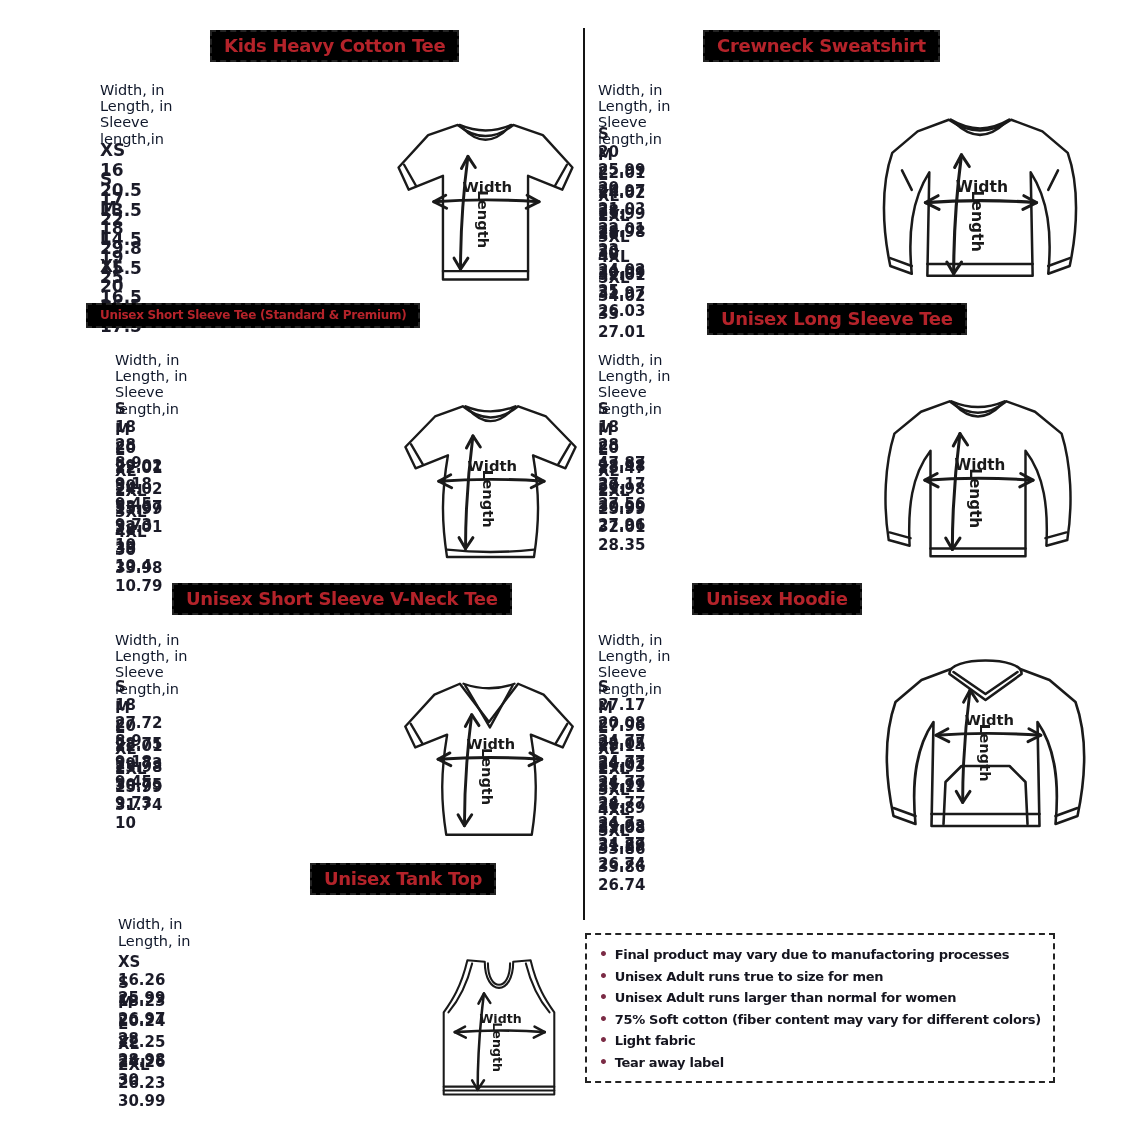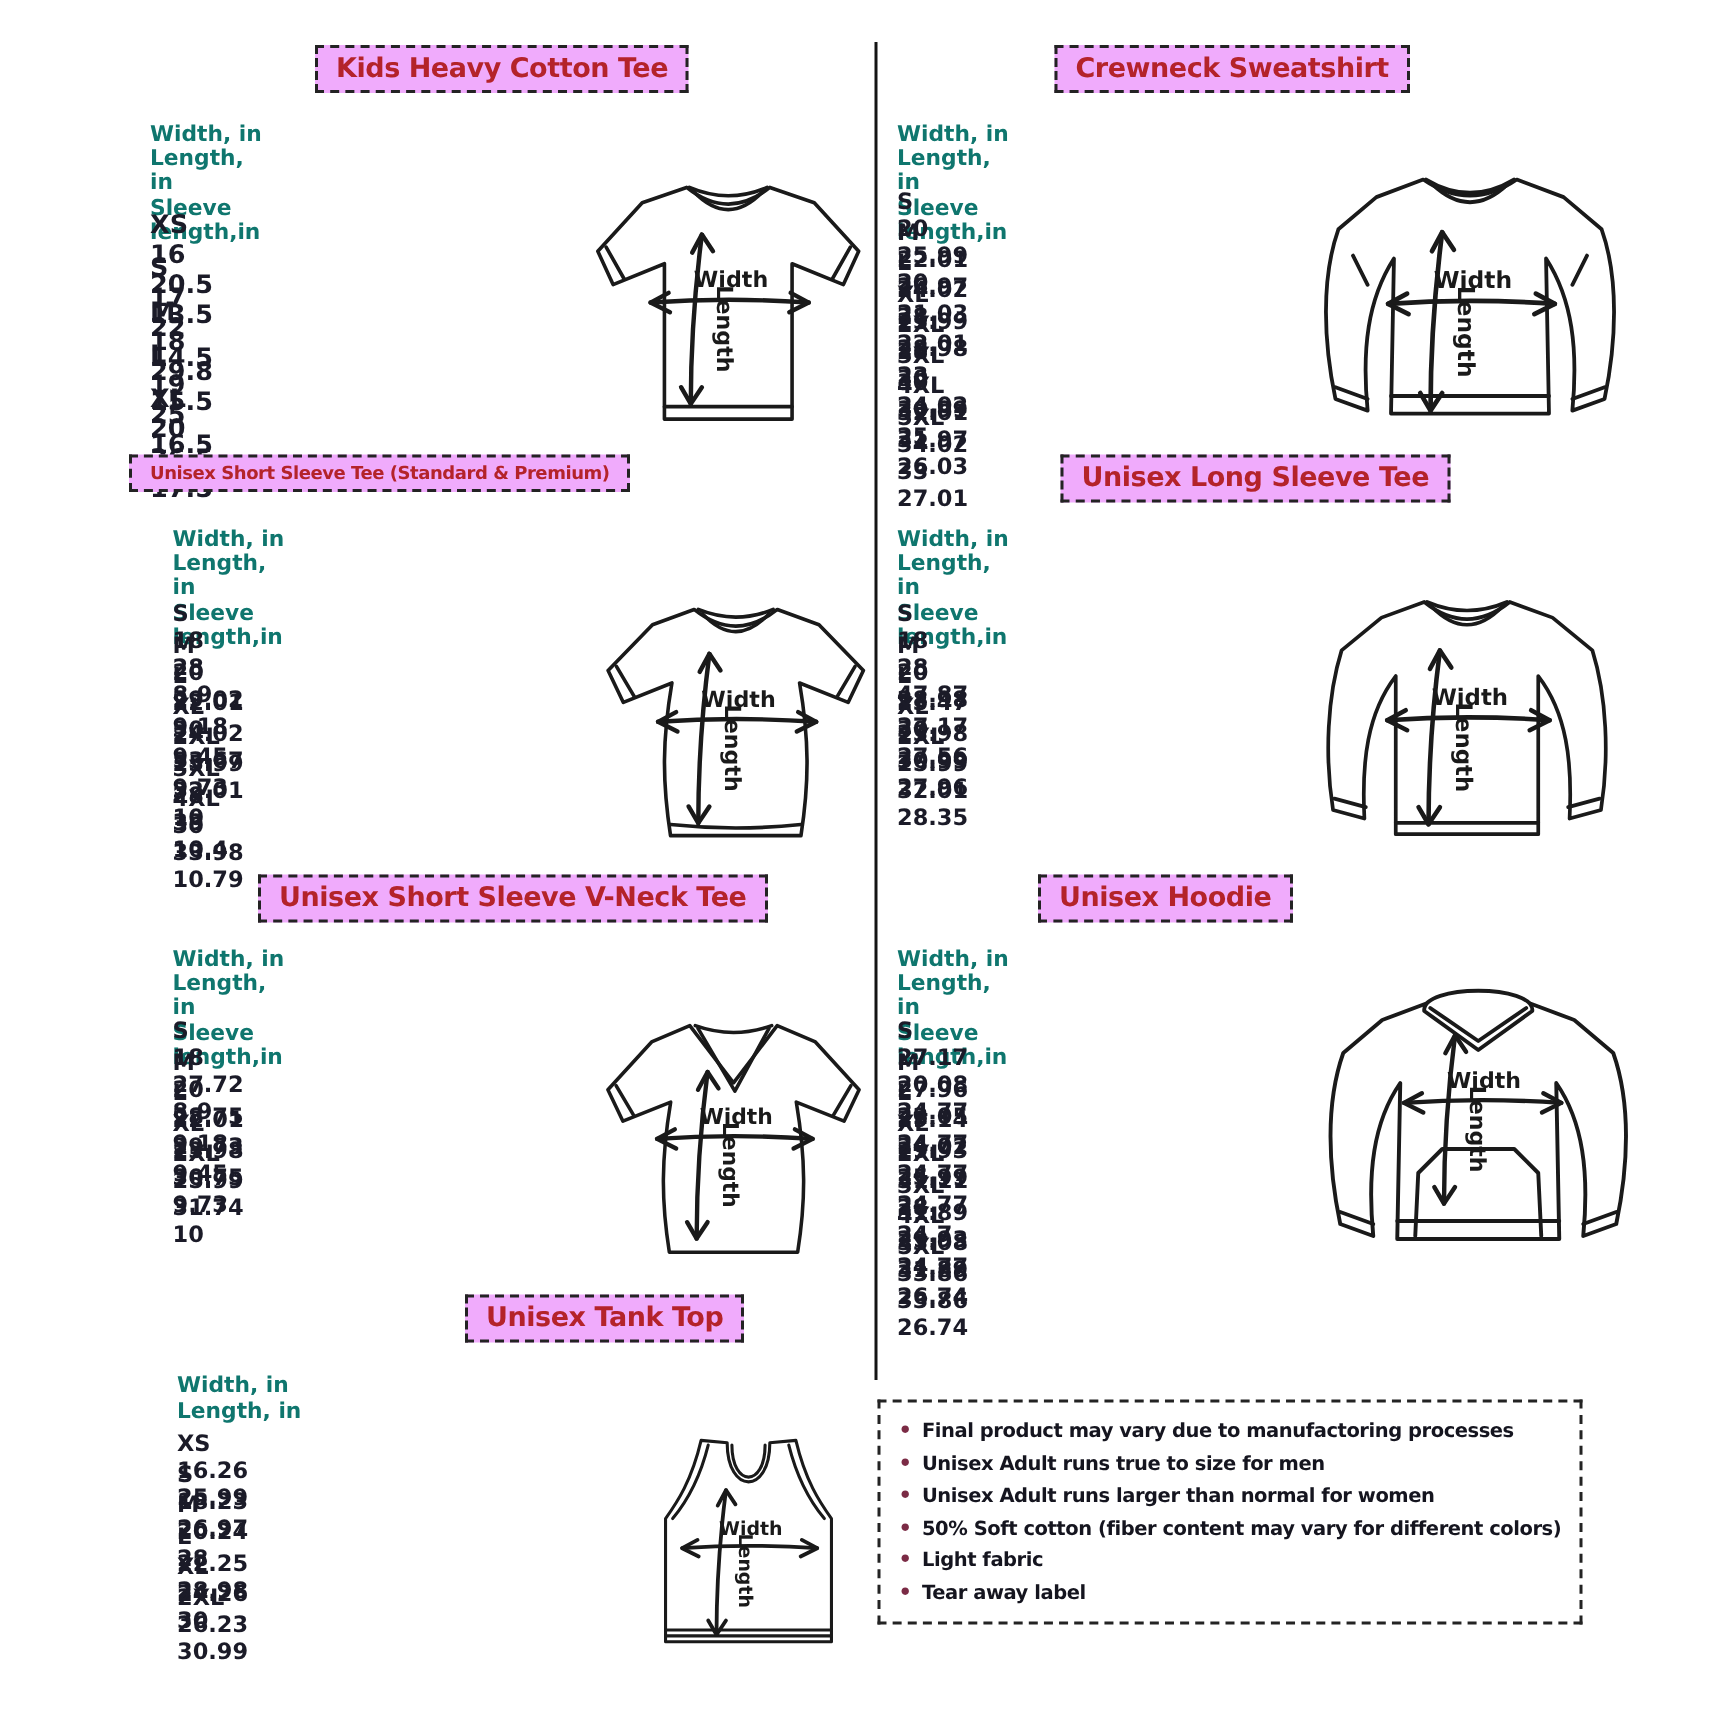--- a/index.html
+++ b/index.html
@@ -1,29 +1,29 @@
 <!DOCTYPE html>
 <html><head>
 <meta charset="utf-8">
 <style>
   html,body{margin:0;padding:0;background:#fff;}
   .page{position:relative;width:1140px;height:1140px;background:#ffffff;overflow:hidden;
         font-family:"DejaVu Sans",sans-serif;color:#1b1b28;}
   .divider{position:absolute;left:583px;top:28px;width:2px;height:892px;background:#141414;}
 
   
-  .title{position:absolute;display:inline-block;border:2px dashed #232323;background:#f0abfc;
+  .title{position:absolute;display:inline-block;border:2px dashed #232323;background:#000000;
          padding:3px 12px 4px 12px;font-size:18px;font-weight:bold;color:#b4232a;
          white-space:nowrap;letter-spacing:-0.3px;}
   .title-long{font-size:12px;}
 
   
   .table{position:absolute;}
   .trow{display:grid;align-items:center;}
-  .thead{align-items:end;color:#0f766e;font-weight:bold;font-size:14.5px;line-height:1.12;
+  .thead{align-items:end;color:#0f172a;font-weight:normal;font-size:14.5px;line-height:1.12;
          padding-bottom:4px;box-sizing:border-box;}
   .hcell{max-width:76px;}
   .scell{font-weight:bold;}
   .vcell{font-weight:bold;}
 
   .cols4-left{grid-template-columns:46px 98px 106px 80px;}
   .cols4-right{grid-template-columns:34px 84px 92px 78px;}
   .cols3-tank{grid-template-columns:46px 86px 100px;}
 
   .t-kids{font-size:17px;}
@@ -475,21 +475,21 @@
       <div class="note">
         <span class="bullet">•</span>
         <span>Unisex Adult runs true to size for men</span>
       </div>
       <div class="note">
         <span class="bullet">•</span>
         <span>Unisex Adult runs larger than normal for women</span>
       </div>
       <div class="note">
         <span class="bullet">•</span>
-        <span>50% Soft cotton (fiber content may vary for different colors)</span>
+        <span>75% Soft cotton (fiber content may vary for different colors)</span>
       </div>
       <div class="note">
         <span class="bullet">•</span>
         <span>Light fabric</span>
       </div>
       <div class="note">
         <span class="bullet">•</span>
         <span>Tear away label</span>
       </div>
     </div>

